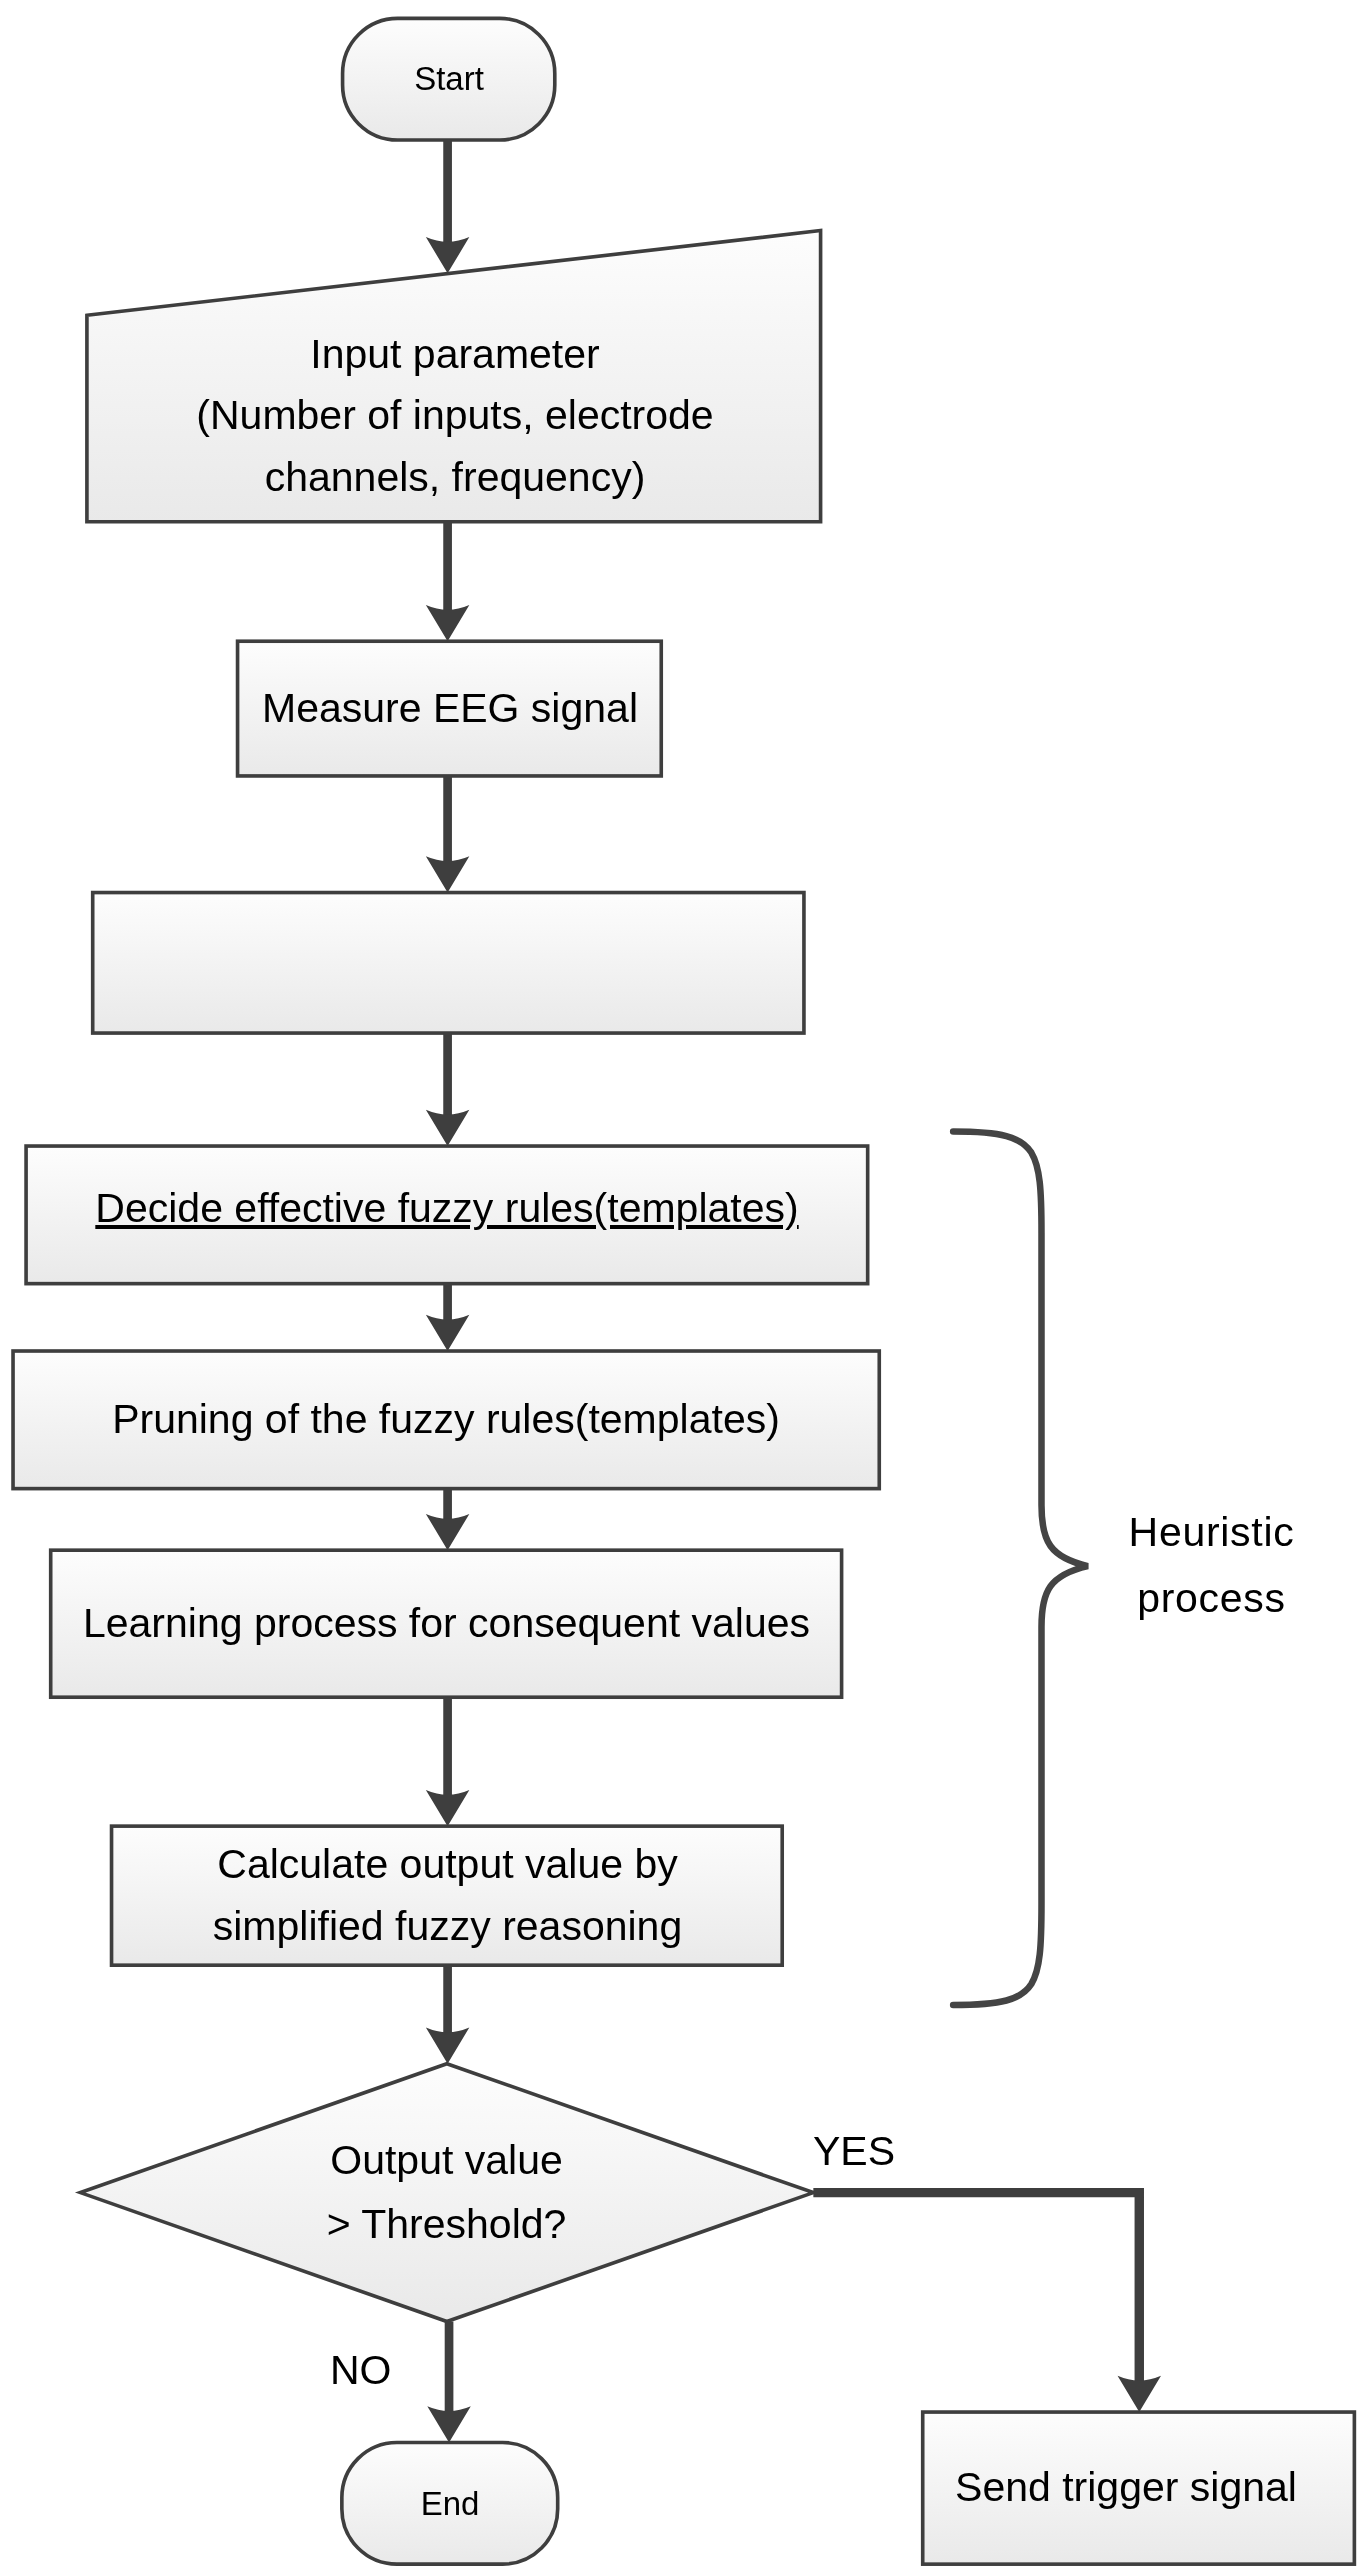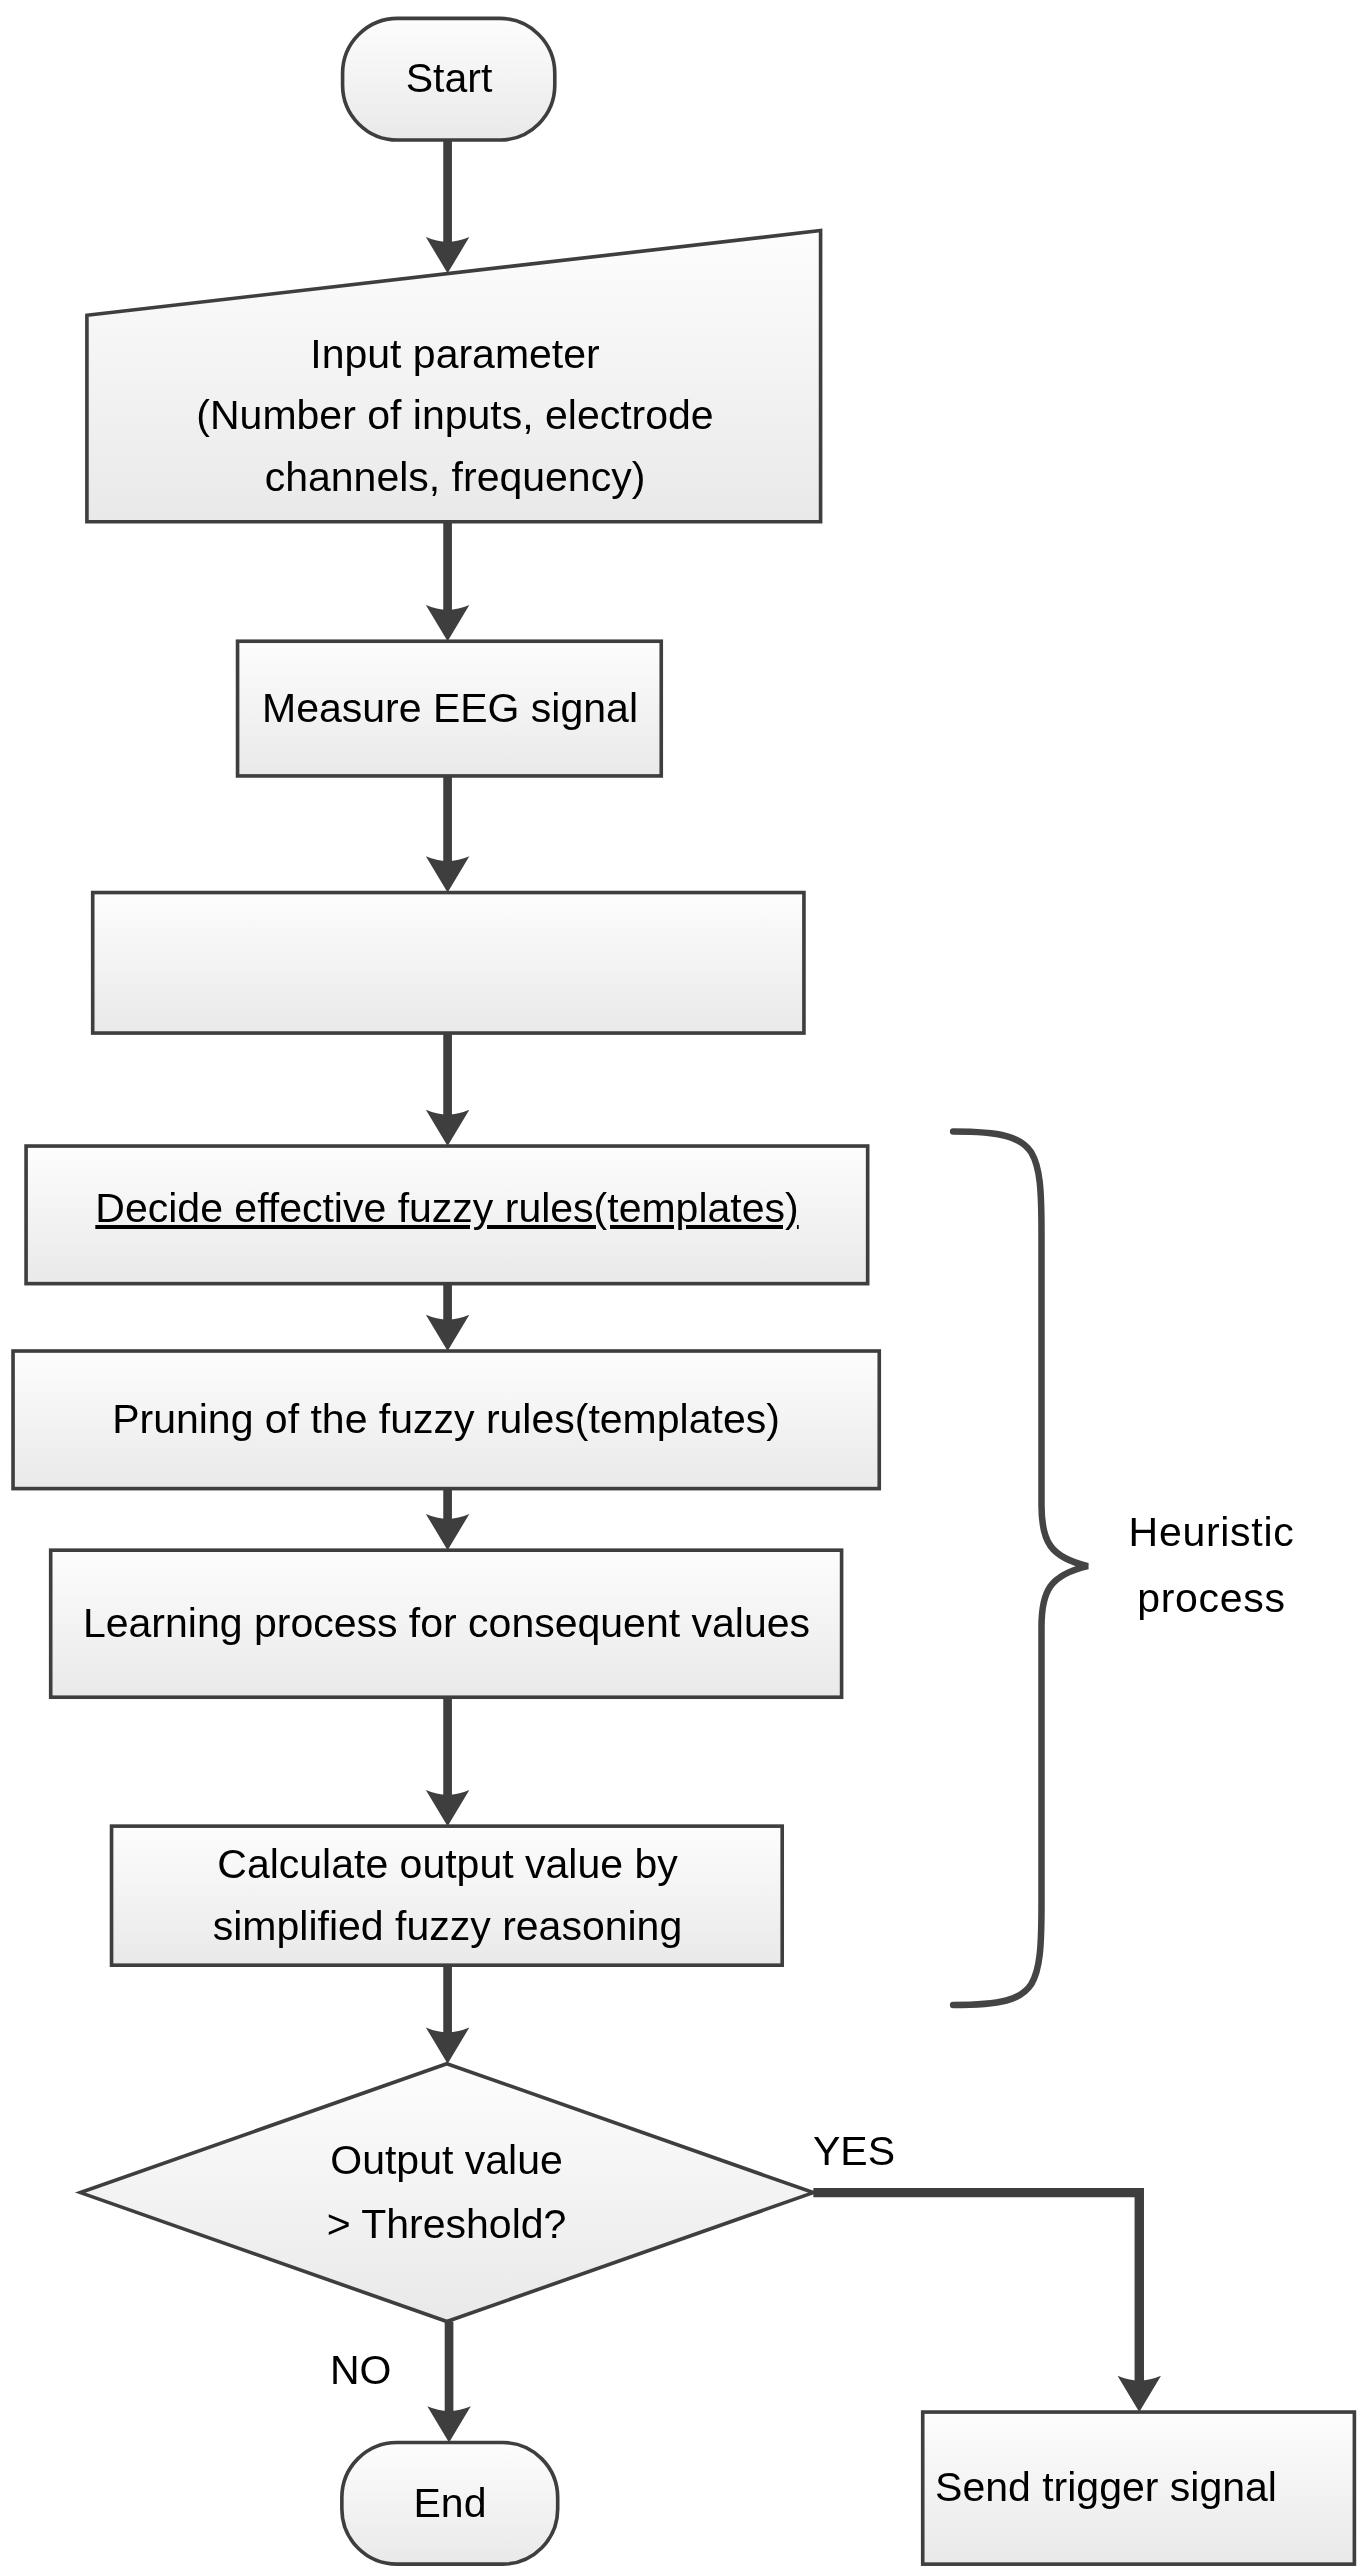--- a/index.html
+++ b/index.html
@@ -23,21 +23,21 @@
     display: flex;
     flex-direction: column;
     align-items: center;
     justify-content: center;
     text-align: center;
     font-size: 41px;
     line-height: 1.45;
     color: #000000;
     white-space: nowrap;
   }
-  .label.terminator { font-size: 41px; }
+  .label.terminator { font-size: 33px; }
   .edge-label {
     position: absolute;
     font-size: 41px;
     color: #000000;
     white-space: nowrap;
   }
   .annotation {
     position: absolute;
     display: flex;
     flex-direction: column;
@@ -153,21 +153,21 @@
   <div class="label" style="left:112px; top:1826px; width:671px; height:139px; line-height:1.5;">
     <span>Calculate output value by</span>
     <span>simplified fuzzy reasoning</span>
   </div>
 
   <div class="label" style="left:80px; top:2064px; width:733px; height:258px; line-height:1.55;text-align:right;">
     <span>Output value</span>
     <span>&gt; Threshold?</span>
   </div>
 
-  <div class="label" style="left:890px; top:2412px; width:432px; height:152px;">
+  <div class="label" style="left:910px; top:2412px; width:432px; height:152px;">
     <span>Send trigger signal</span>
   </div>
 
   <div class="label terminator" style="left:342px; top:2443px; width:216px; height:122px;">
     <span>End</span>
   </div>
 
   <div class="edge-label" style="left:813px; top:2128px;">YES</div>
 
   <div class="edge-label" style="left:330px; top:2347px;">NO</div>

